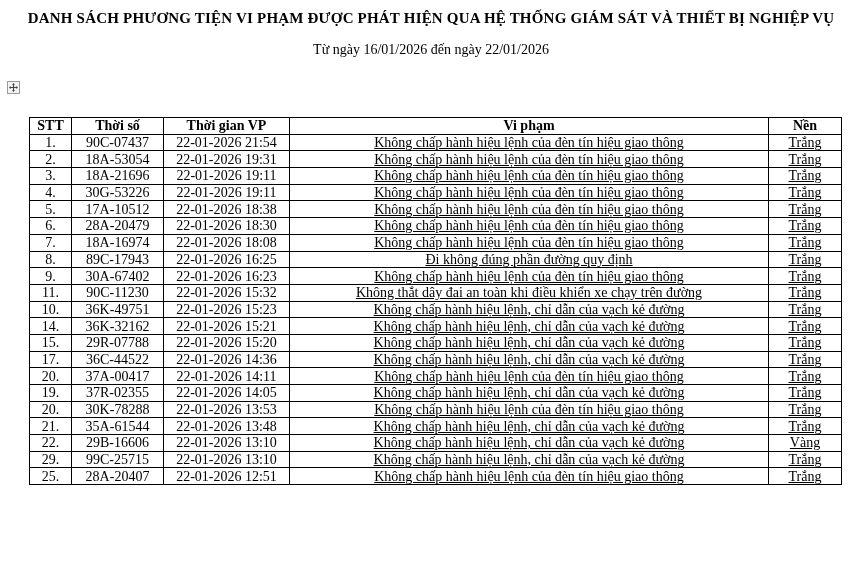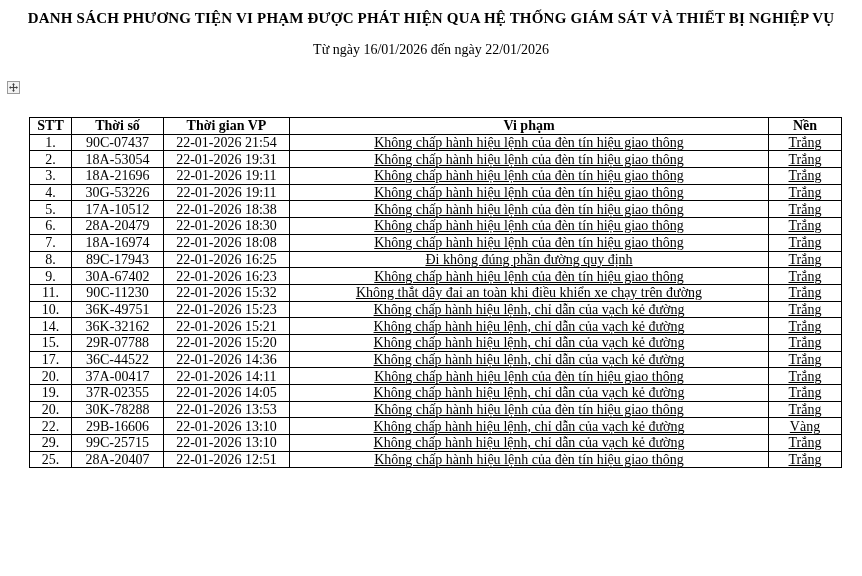--- a/index.html
+++ b/index.html
@@ -222,20 +222,27 @@
           <td data-name="cell-nen">Trắng</td>
         </tr>
         <tr data-name="table-row">
           <td data-name="cell-stt">20.</td>
           <td data-name="cell-bien_so">30K-78288</td>
           <td data-name="cell-thoi_gian">22-01-2026 13:53</td>
           <td data-name="cell-vi_pham">Không chấp hành hiệu lệnh của đèn tín hiệu giao thông</td>
           <td data-name="cell-nen">Trắng</td>
         </tr>
         <tr data-name="table-row">
+          <td data-name="cell-stt">21.</td>
+          <td data-name="cell-bien_so">35A-61544</td>
+          <td data-name="cell-thoi_gian">22-01-2026 13:48</td>
+          <td data-name="cell-vi_pham">Không chấp hành hiệu lệnh, chỉ dẫn của vạch kẻ đường</td>
+          <td data-name="cell-nen">Trắng</td>
+        </tr>
+        <tr data-name="table-row">
           <td data-name="cell-stt">22.</td>
           <td data-name="cell-bien_so">29B-16606</td>
           <td data-name="cell-thoi_gian">22-01-2026 13:10</td>
           <td data-name="cell-vi_pham">Không chấp hành hiệu lệnh, chỉ dẫn của vạch kẻ đường</td>
           <td data-name="cell-nen">Vàng</td>
         </tr>
         <tr data-name="table-row">
           <td data-name="cell-stt">29.</td>
           <td data-name="cell-bien_so">99C-25715</td>
           <td data-name="cell-thoi_gian">22-01-2026 13:10</td>

